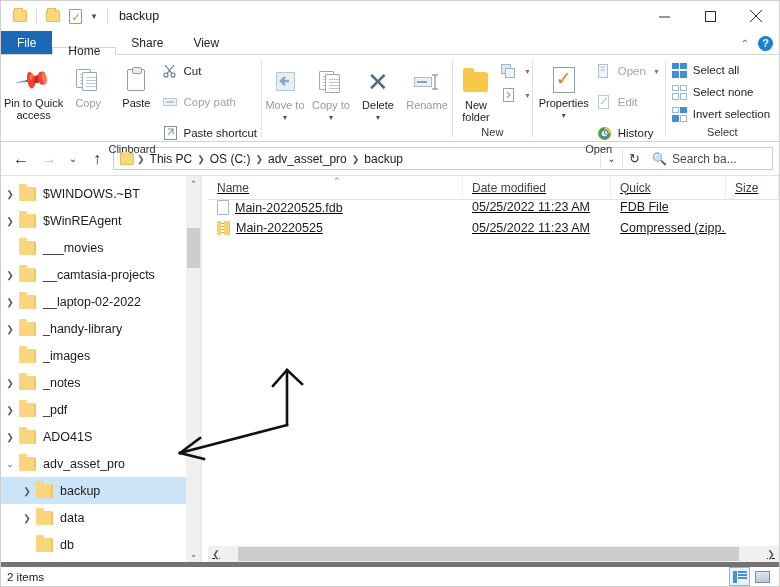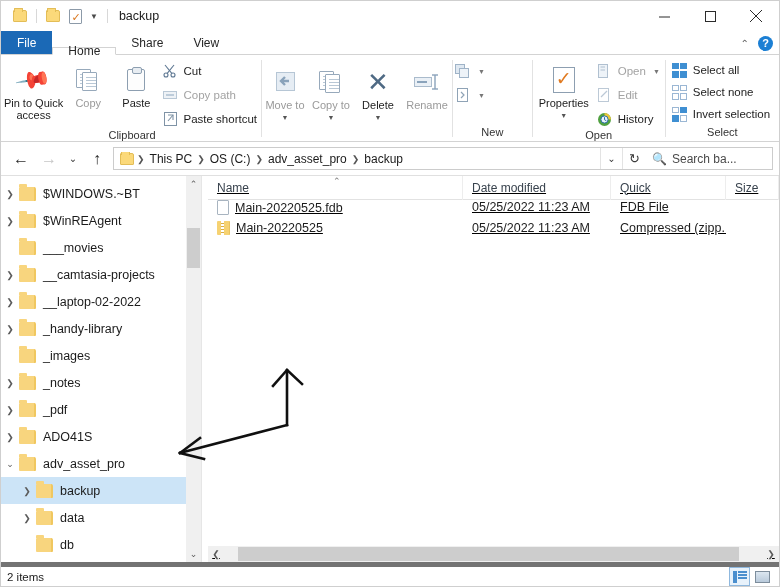--- a/index.html
+++ b/index.html
@@ -94,21 +94,21 @@
   .rgroup-div { width: 1px; background: #e2e2e2; margin: 5px 0 4px 0; }
 
   .bigbtn {
     width: 64px; display: flex; flex-direction: column; align-items: center;
     font-size: 11px; color: #1d1d1d; text-align: center; line-height: 12px; padding-top: 3px;
   }
   .bigbtn .gl { height: 34px; display: flex; align-items: center; justify-content: center; }
   .bigbtn.dis { color: #9a9a9a; }
   .bigbtn .sub-caret { font-size: 7px; color: #555; margin-top: 1px; }
 
-  .smallcol { display: flex; flex-direction: column; justify-content: flex-start; padding-top: 2px; gap: 6px; }
+  .smallcol { display: flex; flex-direction: column; justify-content: flex-start; padding-top: 2px; gap: 13px; }
   .smallbtn {
     display: flex; align-items: center; gap: 5px; font-size: 11.5px;
     color: #1d1d1d; height: 18px; padding: 0 4px 0 2px; white-space: nowrap;
   }
   .smallbtn.dis { color: #a3a3a3; }
   .smallbtn .gl { width: 16px; height: 16px; display: flex; align-items: center; justify-content: center; }
   .smallbtn .dd { font-size: 7px; color: #777; margin-left: 2px; }
 
   
   .pin { font-size: 23px; color: #5b7794; transform: rotate(35deg); display:block; }
@@ -417,20 +417,26 @@
               </svg>
           </span>
           <span>Rename</span>
         </div>
       </div>
     </div>
     <div class="rgroup-div"></div>
 
     <div class="rgroup" style="width:80px">
       <div class="rgroup-body" style="padding-top:7px">
+        <div class="bigbtn" style="width:46px">
+          <span class="gl">
+              <span class="bigfolder"></span>
+            </span>
+          <span>New folder</span>
+        </div>
         <div class="smallcol" style="gap:6px;padding-top:0">
           <div class="smallbtn" style="padding-right:0">
             <span class="gl">
               <svg width="15" height="15" viewBox="0 0 15 15">
                   <rect x="0.5" y="0.5" width="9" height="9" fill="#dfe8f1" stroke="#9fb3c7" stroke-width="1"></rect>
                   <rect x="4.5" y="4.5" width="9" height="9" fill="#eef3f8" stroke="#9fb3c7" stroke-width="1"></rect>
                 </svg>
             </span>
             <span class="dd">▼</span>
           </div>

